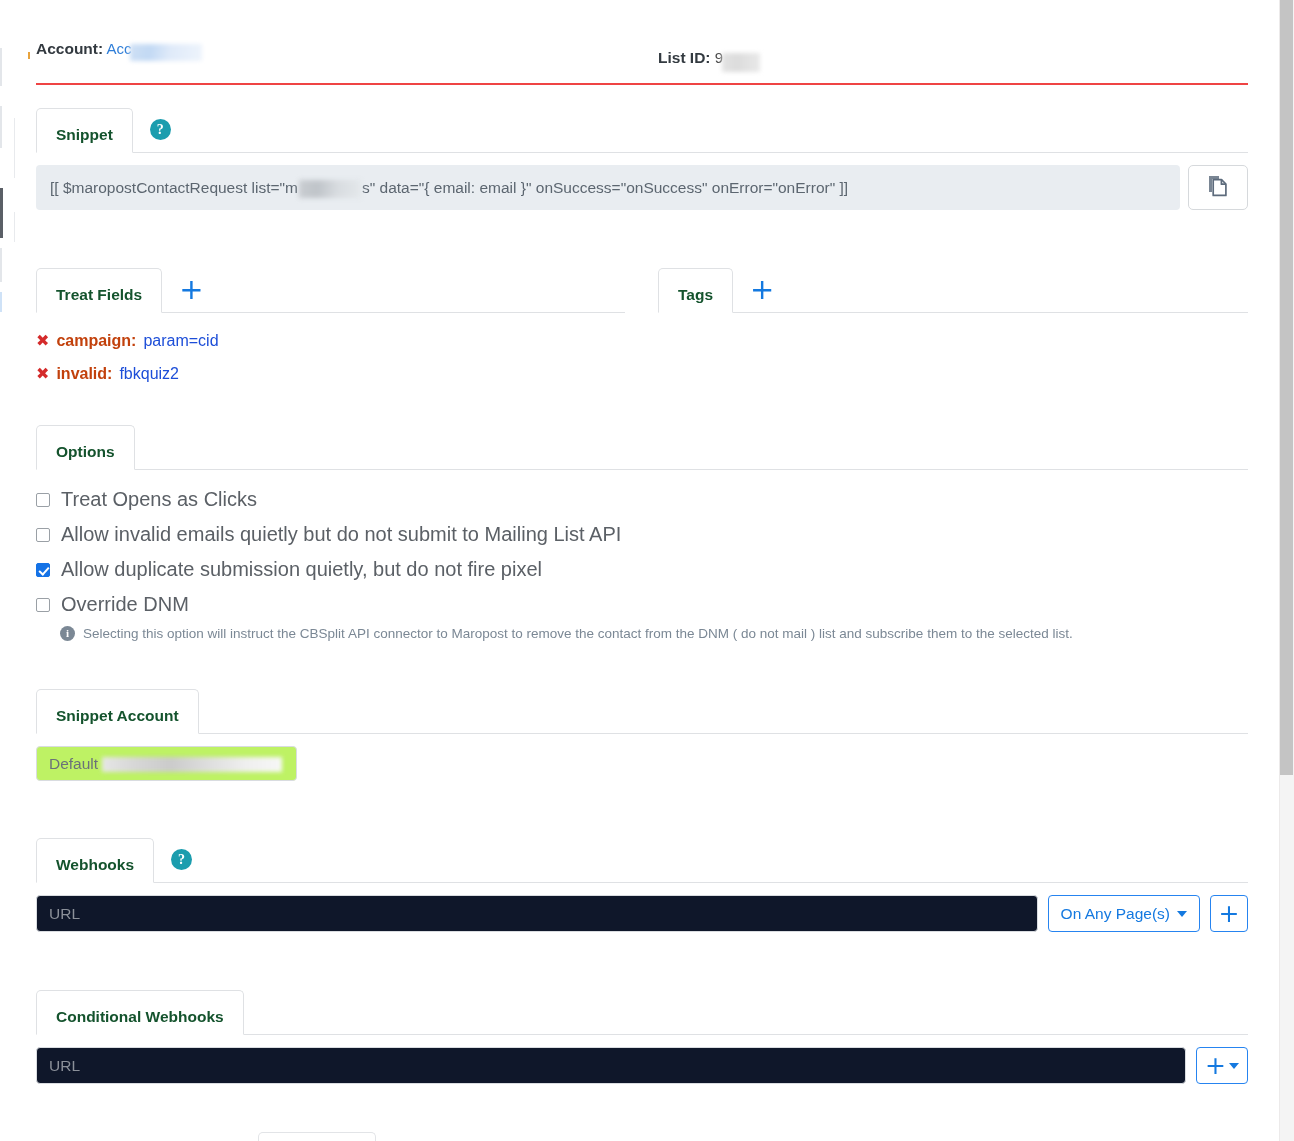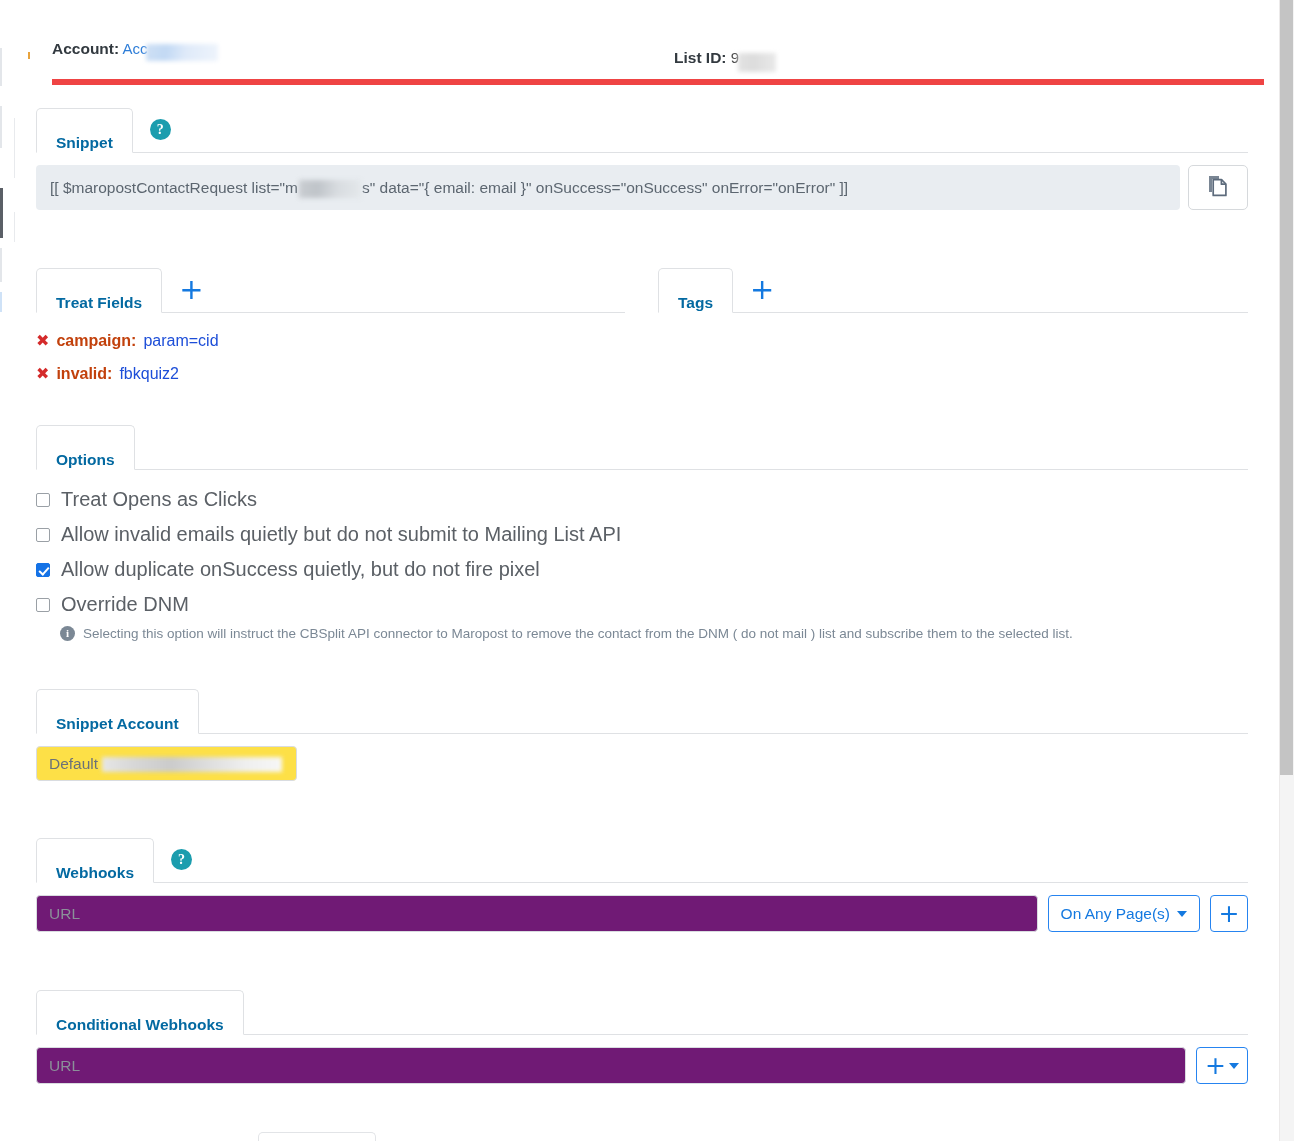--- a/index.html
+++ b/index.html
@@ -44,22 +44,21 @@
     height: 1141px;
     padding: 0;
   }
 
   
   #header-row {
     position: absolute;
     left: 36px; top: 33px;
     width: 1212px;
     height: 52px;
-    border-bottom: 6px solid #ef4444;
-    margin-left: 16px;
+    border-bottom: 2px solid #ef4444;
   }
   .hdr-label {
     font-weight: bold;
     color: #333a40;
     font-size: 15.5px;
   }
   #account-block { position: absolute; left: 0; top: 7px; white-space: nowrap; }
   #listid-block  { position: absolute; left: 622px; top: 16px; white-space: nowrap; }
   .hdr-link { color: #2f7ed8; text-decoration: none; }
   .hdr-value { color: #4a4a4a; }
@@ -89,26 +88,26 @@
     display: flex;
     align-items: flex-end;
     border-bottom: 1px solid #dfe1e4;
     height: 45px;
   }
   .tab {
     border: 1px solid #dfe1e4;
     border-bottom: 1px solid #ffffff;
     border-radius: 5px 5px 0 0;
     background: #ffffff;
-    padding: 11px 19px;
+    padding: 3px 19px;
     height: 45px;
     line-height: 45px;
     font-weight: bold;
     font-size: 15.5px;
-    color: #0369a1;
+    color: #14532d;
     position: relative;
     top: 1px;
     white-space: nowrap;
   }
   .tabextra {
     display: flex;
     align-items: center;
     height: 45px;
     padding-left: 17px;
   }
@@ -257,21 +256,21 @@
     position: relative; top: 1px;
   }
 
   
   #xverify-panel { left: 36px; top: 689px; width: 1212px; }
   #xverify-input {
     margin-top: 12px;
     width: 261px; height: 35px;
     border: 1px solid #d9dce0;
     border-radius: 4px;
-    background: #fde047;
+    background: #bef264;
     display: flex; align-items: center;
     padding: 0 12px;
     font-size: 15.5px;
     color: #6b7179;
     white-space: nowrap;
     overflow: hidden;
     cursor: pointer;
   }
   #xverify-redact {
     display: inline-block;
@@ -288,21 +287,21 @@
     display: flex;
     align-items: stretch;
     gap: 10px;
     margin-top: 12px;
   }
   .url-input {
     flex: 1;
     height: 37px;
     border: 1px solid #d9dce0;
     border-radius: 4px;
-    background: #701a75;
+    background: #0f172a;
     display: flex; align-items: center;
     padding: 0 12px;
     font-size: 15.5px;
     color: #8b9099;
     cursor: text;
   }
   .btn-outline-blue {
     border: 1px solid #2684f0;
     border-radius: 4px;
     background: #ffffff;
@@ -445,21 +444,21 @@
       <div class="opt-row">
         <span class="cbx"></span>
         <span>Treat Opens as Clicks</span>
       </div>
       <div class="opt-row">
         <span class="cbx"></span>
         <span>Allow invalid emails quietly but do not submit to Mailing List API</span>
       </div>
       <div class="opt-row">
         <span class="cbx checked"></span>
-        <span>Allow duplicate onSuccess quietly, but do not fire pixel</span>
+        <span>Allow duplicate submission quietly, but do not fire pixel</span>
       </div>
       <div class="opt-row">
         <span class="cbx"></span>
         <span>Override DNM</span>
       </div>
       <div id="dnm-note">
         <span class="info-icon">i</span>
         <span>Selecting this option will instruct the CBSplit API connector to Maropost to remove the contact from the DNM ( do not mail ) list and subscribe them to the selected list.</span>
       </div>
     </div>

